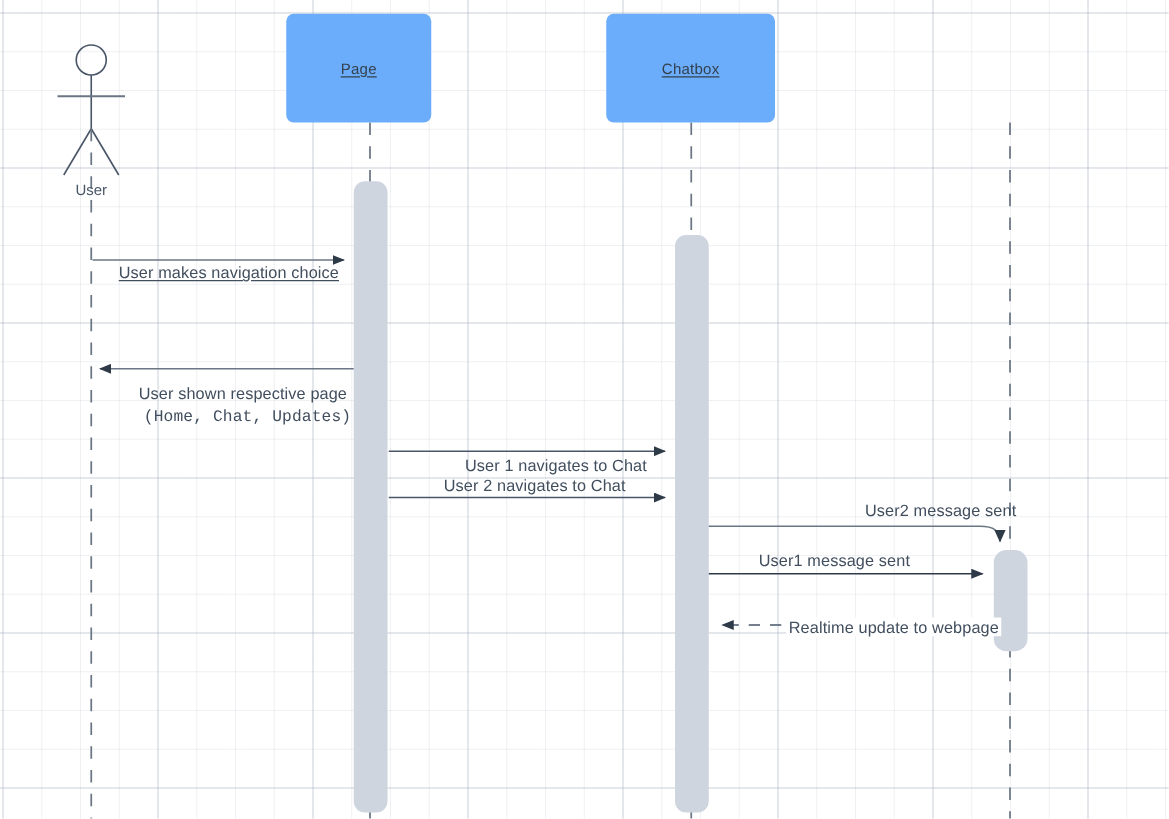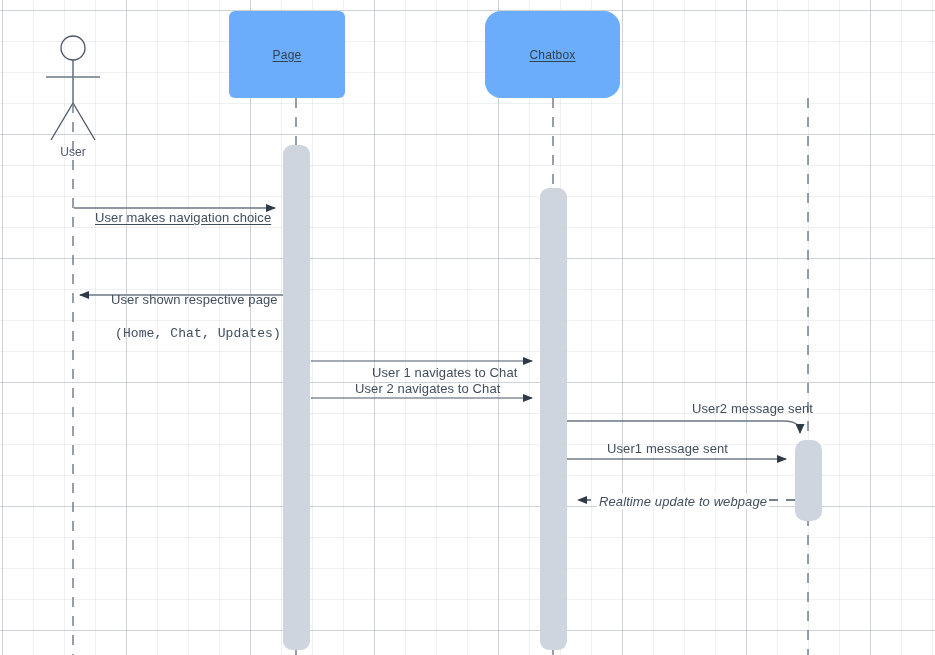--- a/index.html
+++ b/index.html
@@ -123,36 +123,36 @@
 
     <line x1="567" y1="459" x2="786" y2="459" stroke="#2f3a49" stroke-width="1.2" marker-end="url(#arrow-right)"></line>
 
     <line x1="795" y1="500" x2="578" y2="500" stroke="#4a5668" stroke-width="1.3" stroke-dasharray="9,8" marker-end="url(#arrow-left)"></line>
   </svg>
 
   <div class="lifeline-box" style="left:229px; top:11px; width:116px; height:87px;">
     <span class="lifeline-box-label">Page</span>
   </div>
 
-  <div class="lifeline-box" style="left:485px; top:11px; width:135px; height:87px;border-radius:16px;">
+  <div class="lifeline-box" style="left:485px; top:11px; width:135px; height:87px;">
     <span class="lifeline-box-label">Chatbox</span>
   </div>
 
 
   <div class="actor-label" style="left:43px; top:145px; width:60px;">User</div>
 
   <div class="msg-label underlined" style="left:95px; top:210px;">User makes navigation choice</div>
 
-  <div class="msg-label" style="left:111px; top:292px;">User shown respective page</div>
+  <div class="msg-label" style="left:111px; top:307px;">User shown respective page</div>
 
   <div class="msg-label" style="left:115px; top:326px;font-family:Liberation Mono, monospace;">(Home, Chat, Updates)</div>
 
   <div class="msg-label" style="left:372px; top:365px;">User 1 navigates to Chat</div>
 
   <div class="msg-label" style="left:355px; top:381px;">User 2 navigates to Chat</div>
 
   <div class="msg-label" style="left:692px; top:401px;">User2 message sent</div>
 
   <div class="msg-label" style="left:607px; top:441px;">User1 message sent</div>
 
-  <div class="msg-label on-line" style="left:597px; top:494px;font-style:italic;">Realtime update to webpage</div>
+  <div class="msg-label on-line" style="left:629px; top:494px;">Realtime update to webpage</div>
 
 </div>
 
 </body></html>

